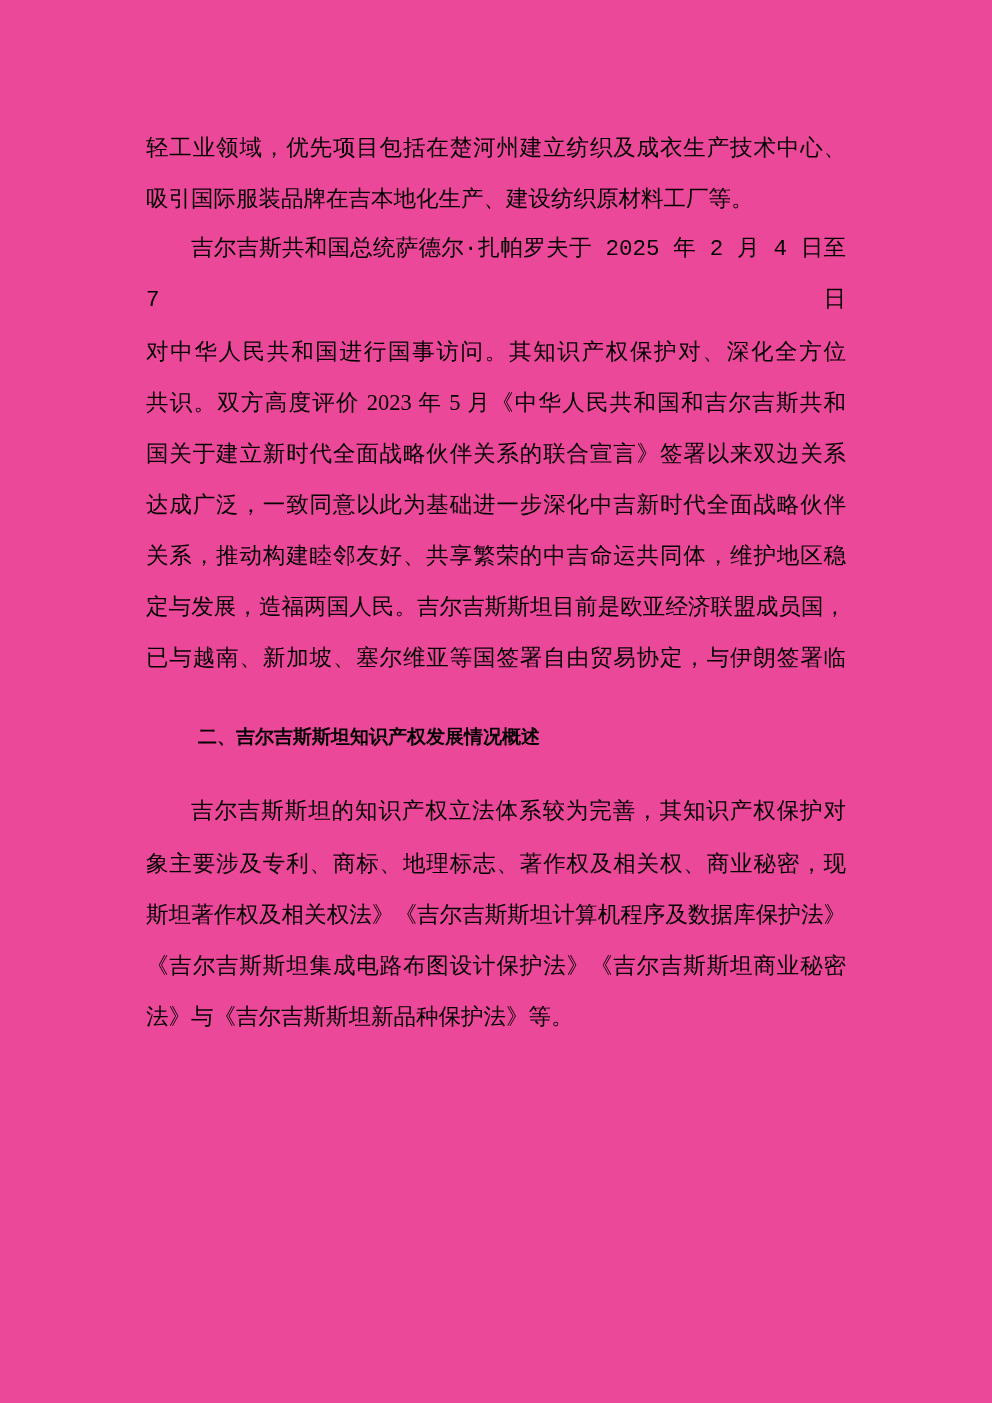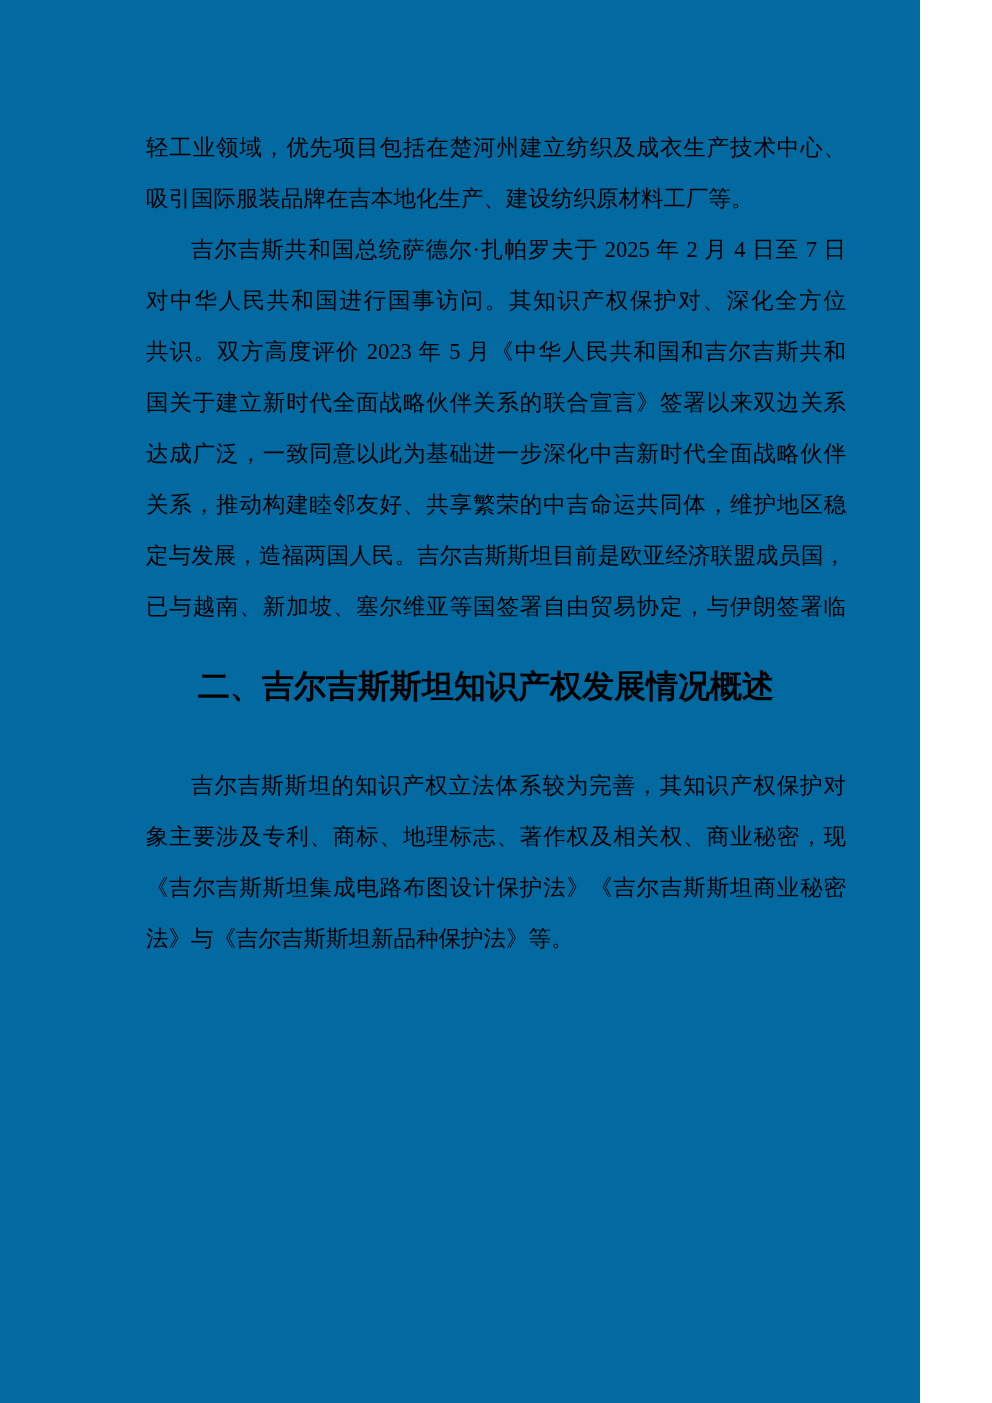--- a/index.html
+++ b/index.html
@@ -2,23 +2,23 @@
 <html><head>
 <meta charset="utf-8">
 <style>
   html, body {
     margin: 0;
     padding: 0;
     background: #ffffff;
   }
   .page {
     position: relative;
-    width: 920px;
+    width: 992px;
     height: 1403px;
-    background: #0369a1;
+    background: #ec4899;
     overflow: hidden;
     font-family: "Liberation Serif", "DejaVu Serif", serif;
     color: #000000;
   }
   .content {
     position: absolute;
     left: 146px;
     top: 122px;
     width: 700px;
   }
@@ -34,28 +34,29 @@
     text-align: justify;
     text-align-last: justify;
     white-space: normal;
   }
   .body-line.last {
     text-align: center;
     text-align-last: left;
   }
   .body-line.indent {
     text-indent: 45px;
+    font-family: Liberation Mono, monospace;
   }
   .section-heading {
     font-family: "Liberation Sans", "DejaVu Sans", sans-serif;
     font-weight: 700;
-    font-size: 32px;
+    font-size: 19px;
     line-height: 40px;
     color: #000000;
-    margin: 34px 0 54px 0;
+    margin: 34px 0 30px 0;
     text-indent: 52px;
     text-align: left;
     text-align-last: left;
   }
 </style>
 </head>
 <body>
 
 <div class="page">
   <div class="content">
@@ -74,18 +75,19 @@
       <div class="body-line">关系，推动构建睦邻友好、共享繁荣的中吉命运共同体，维护地区稳</div>
       <div class="body-line">定与发展，造福两国人民。吉尔吉斯斯坦目前是欧亚经济联盟成员国，</div>
       <div class="body-line">已与越南、新加坡、塞尔维亚等国签署自由贸易协定，与伊朗签署临</div>
     </div>
 
     <div class="section-heading">二、吉尔吉斯斯坦知识产权发展情况概述</div>
 
     <div class="para">
       <div class="body-line indent">吉尔吉斯斯坦的知识产权立法体系较为完善，其知识产权保护对</div>
       <div class="body-line">象主要涉及专利、商标、地理标志、著作权及相关权、商业秘密，现</div>
+      <div class="body-line">斯坦著作权及相关权法》《吉尔吉斯斯坦计算机程序及数据库保护法》</div>
       <div class="body-line">《吉尔吉斯斯坦集成电路布图设计保护法》《吉尔吉斯斯坦商业秘密</div>
       <div class="body-line last">法》与《吉尔吉斯斯坦新品种保护法》等。</div>
     </div>
 
   </div>
 </div>
 
 </body></html>

